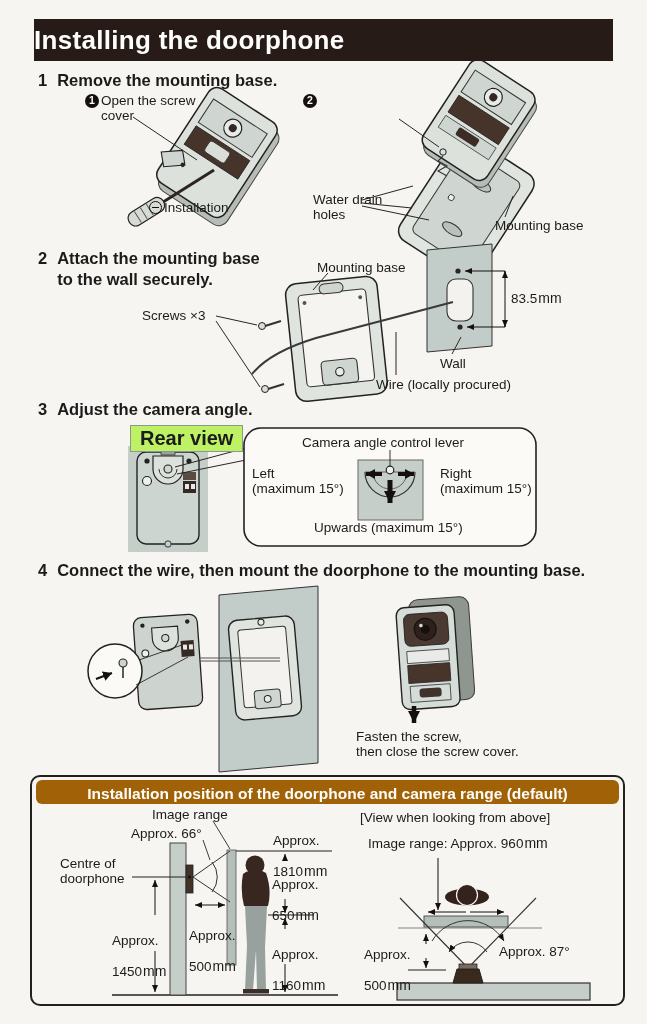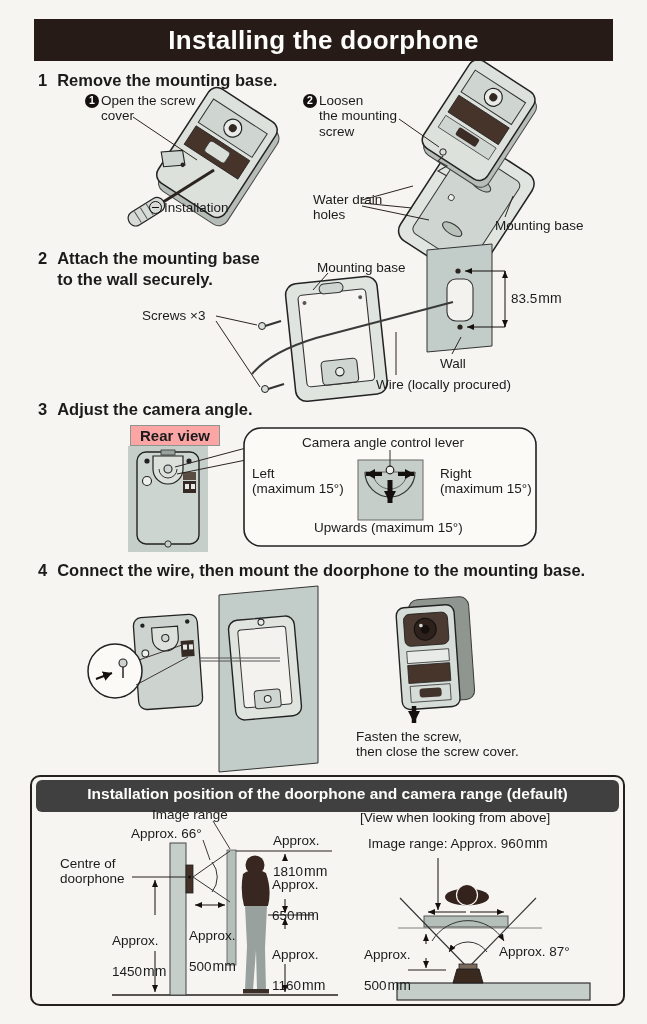--- a/index.html
+++ b/index.html
@@ -1,37 +1,37 @@
 <!DOCTYPE html>
 <html><head>
 <meta charset="utf-8">
 <style>
   *{margin:0;padding:0;box-sizing:border-box}
   html,body{background:#dcdad6}
   body{font-family:"Liberation Sans","DejaVu Sans",sans-serif;color:#1b1b1b}
   .page{position:relative;width:647px;height:1024px;background:#f7f5f1;overflow:hidden;margin:0 auto}
   svg.art{position:absolute;left:0;top:0;z-index:1;pointer-events:none}
   .titlebar{position:absolute;left:34px;top:19px;width:579px;height:42px;background:#261b16;color:#fdfdfb;
-    font-size:26px;font-weight:bold;text-align:center;line-height:42px;z-index:2;letter-spacing:.3px}
+    font-size:26px;font-weight:bold;text-align:left;line-height:42px;z-index:2;letter-spacing:.3px}
   .step-h{position:absolute;display:flex;gap:10px;font-weight:bold;font-size:16.5px;line-height:1.25;z-index:2}
   .step-h .txt{white-space:pre-line}
   .lbl{position:absolute;font-size:13.5px;line-height:1.14;z-index:2;white-space:pre-line}
   .nowrap{white-space:nowrap}
   .ctr{}
   .withbadge{display:flex;gap:2px;align-items:flex-start}
   .badge{flex:0 0 auto;display:inline-flex;width:14px;height:14px;border-radius:50%;background:#15100d;color:#fff;
     font-size:10.5px;font-weight:bold;align-items:center;justify-content:center;margin-top:1px}
   .minus-circle{display:inline-block;width:13px;height:13px;border:1.4px solid #15100d;border-radius:50%;
     position:relative;vertical-align:-2px;margin-right:2px}
   .minus-circle::before{content:"";position:absolute;left:2px;right:2px;top:50%;margin-top:-.7px;height:1.4px;background:#15100d}
   .unit{font-size:14px;margin-left:1px}
-  .rear-tag{position:absolute;background:#fca5a5;border:1px solid #8d958f;font-weight:bold;font-size:15px;
+  .rear-tag{position:absolute;background:#bef264;border:1px solid #8d958f;font-weight:bold;font-size:20px;
     padding:1px 9px;z-index:2;white-space:nowrap}
   .panel-border{position:absolute;left:30px;top:775px;width:595px;height:231px;border:2px solid #24201d;border-radius:10px;z-index:0}
-  .panel-header{position:absolute;left:36px;top:780px;width:583px;height:32px;background:#404040;color:#fdfdfb;
+  .panel-header{position:absolute;left:36px;top:780px;width:583px;height:24px;background:#a16207;color:#fdfdfb;
     border-radius:6px;font-weight:bold;font-size:15.5px;text-align:center;line-height:28px;z-index:2}
 </style>
 </head>
 <body>
 
 <div class="page">
 
   <div class="panel-border"></div>
 
   <svg class="art" width="647" height="1024" viewBox="0 0 647 1024">
@@ -259,23 +259,20 @@
   <div class="lbl withbadge" style="left:85px;top:93px">
     <span class="badge">1</span>
     <span>Open the screw
 cover</span>
   </div>
   <div class="lbl nowrap" style="left:149px;top:200px">
     <span class="minus-circle"></span><span>Installation</span>
   </div>
   <div class="lbl withbadge" style="left:303px;top:93px">
     <span class="badge">2</span>
-    <span>Loosen
-the mounting
-screw</span>
   </div>
   <div class="lbl" style="left:313px;top:192px">Water drain
 holes</div>
   <div class="lbl nowrap" style="left:495px;top:218px">Mounting base</div>
 
   <div class="step-h" style="left:38px;top:248px">
     <span>2</span>
     <span class="txt">Attach the mounting base
 to the wall securely.</span>
   </div>

